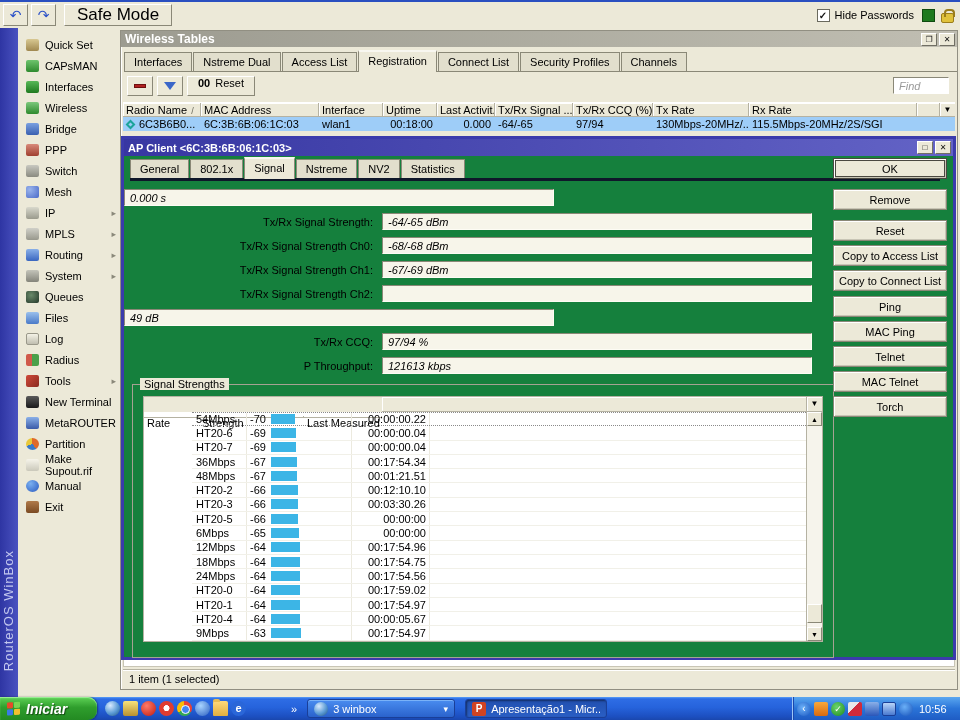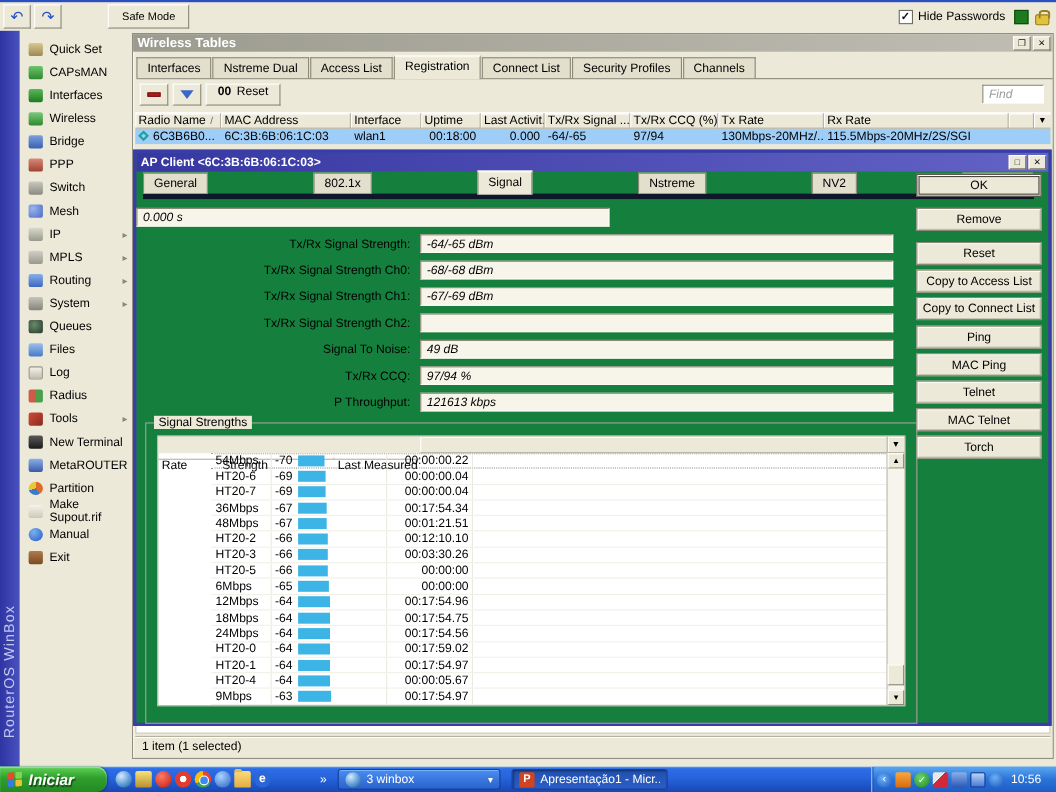--- a/index.html
+++ b/index.html
@@ -2,21 +2,21 @@
 <html><head>
 <meta charset="utf-8">
 <style>
   *{margin:0;padding:0;box-sizing:border-box;font-family:"Liberation Sans",sans-serif;}
   html,body{width:960px;height:720px;overflow:hidden;}
   #app{position:relative;width:960px;height:720px;background:#ece9d8;font-size:11px;color:#000;}
 
   
   #top-toolbar{position:absolute;left:0;top:0;width:960px;height:28px;background:#ece9d8;border-top:2px solid #2a4fc0;display:flex;align-items:center;}
   .tool-btn{width:25px;height:22px;margin-left:3px;background:#ece9d8;border:1px solid;border-color:#fff #8a8877 #8a8877 #fff;display:flex;align-items:center;justify-content:center;color:#2a50c8;font-size:14px;}
-  .safe-mode-btn{height:22px;margin-left:42px;padding:0 12px;background:#ece9d8;border:1px solid;border-color:#fff #8a8877 #8a8877 #fff;display:flex;align-items:center;font-size:10px;}
+  .safe-mode-btn{height:22px;margin-left:8px;padding:0 12px;background:#ece9d8;border:1px solid;border-color:#fff #8a8877 #8a8877 #fff;display:flex;align-items:center;font-size:17px;}
   .top-right{margin-left:auto;display:flex;align-items:center;margin-right:6px;}
   .checkbox{width:13px;height:13px;background:#fff;border:1px solid #6a6a5e;display:flex;align-items:center;justify-content:center;font-size:10px;font-weight:bold;color:#111;}
   .cb-label{margin:0 8px 0 5px;}
   .green-square{width:13px;height:13px;background:#1e7a1e;border:1px solid #0f4a0f;margin-right:6px;}
   .padlock{position:relative;width:13px;height:10px;background:#e0c23c;border:1px solid #9a7d1c;border-radius:2px;margin-top:5px;}
   .padlock:before{content:"";position:absolute;left:2px;top:-5px;width:7px;height:6px;border:2px solid #9a7d1c;border-bottom:none;border-radius:4px 4px 0 0;}
 
   
   #left-strip{position:absolute;left:0;top:28px;width:18px;height:669px;background:linear-gradient(90deg,#2e35a3,#4a52c0);}
   .brand-vertical{position:absolute;left:1px;bottom:26px;writing-mode:vertical-rl;transform:rotate(180deg);color:#c3c8ef;font-size:13px;letter-spacing:1px;white-space:nowrap;}
@@ -75,21 +75,21 @@
   .reg-row{display:flex;height:14px;margin:0 2px;background:#9ecdf8;align-items:center;}
   .reg-cell{padding-left:3px;white-space:nowrap;overflow:hidden;flex:none;}
   .client-icon{display:inline-block;width:7px;height:7px;border:2px solid #1ba49a;transform:rotate(45deg);margin:0 5px 0 1px;}
   .reg-body{position:absolute;left:2px;right:2px;top:130px;bottom:22px;background:#fff;border:1px solid #c8c5b5;}
   .w-statusbar{position:absolute;left:2px;right:2px;bottom:2px;height:18px;border-top:1px solid #b5b2a2;box-shadow:0 1px 0 #fff inset;background:#ece9d8;display:flex;align-items:center;padding-left:6px;}
 
   
   #dialog{position:absolute;left:121px;top:136px;width:835px;height:524px;background:#15803d;border:3px solid #3b3bac;z-index:5;}
   .d-titlebar{height:17px;background:linear-gradient(90deg,#3737a2,#6363c6);display:flex;align-items:center;padding:0 2px 0 4px;}
   .d-title{color:#fff;font-weight:bold;font-size:11px;flex:1;white-space:nowrap;}
-  .d-tabs{display:flex;align-items:flex-end;height:22px;margin:3px 0 0 6px;border-bottom:5px solid #0f172a;width:810px;justify-content:space-between;}
+  .d-tabs{display:flex;align-items:flex-end;height:22px;margin:3px 0 0 6px;border-bottom:3px solid #0f172a;width:810px;}
   .d-form{margin-top:8px;}
   .field-row{display:flex;align-items:center;height:17px;margin-bottom:7px;}
   .field-label{width:258px;text-align:right;padding-right:9px;white-space:nowrap;}
   .field-box{width:430px;height:17px;background:#f7f5ea;border:1px solid;border-color:#8a8877 #fdfcf4 #fdfcf4 #8a8877;display:flex;align-items:center;padding-left:5px;white-space:nowrap;font-style:italic;}
   .group{position:relative;margin:10px 0 0 8px;width:702px;height:274px;border:1px solid #a5a293;}
   .group-label{position:absolute;top:-7px;left:7px;background:#ece9d8;padding:0 4px;}
   .sig-table{position:absolute;left:10px;top:11px;width:680px;height:246px;background:#fff;border:1px solid #b5b2a2;}
   .sig-header{display:flex;height:15px;background:#ece9d8;}
   .sig-hcell{border-right:1px solid #b5b2a2;border-bottom:1px solid #b5b2a2;box-shadow:inset 1px 1px 0 #fff;padding:1px 0 0 3px;flex:none;white-space:nowrap;margin-top:19px;}
   .sig-hfill{flex:1;border-bottom:1px solid #b5b2a2;box-shadow:inset 1px 1px 0 #fff;}
@@ -392,21 +392,20 @@
             <span>-67/-69 dBm</span>
           </div>
         </div>
         <div class="field-row">
           <div class="field-label">Tx/Rx Signal Strength Ch2:</div>
           <div class="field-box">
             <span></span>
           </div>
         </div>
         <div class="field-row">
-          <div class="field-label">Signal To Noise:</div>
           <div class="field-box">
             <span>49 dB</span>
           </div>
         </div>
         <div class="field-row">
           <div class="field-label">Tx/Rx CCQ:</div>
           <div class="field-box">
             <span>97/94 %</span>
           </div>
         </div>

